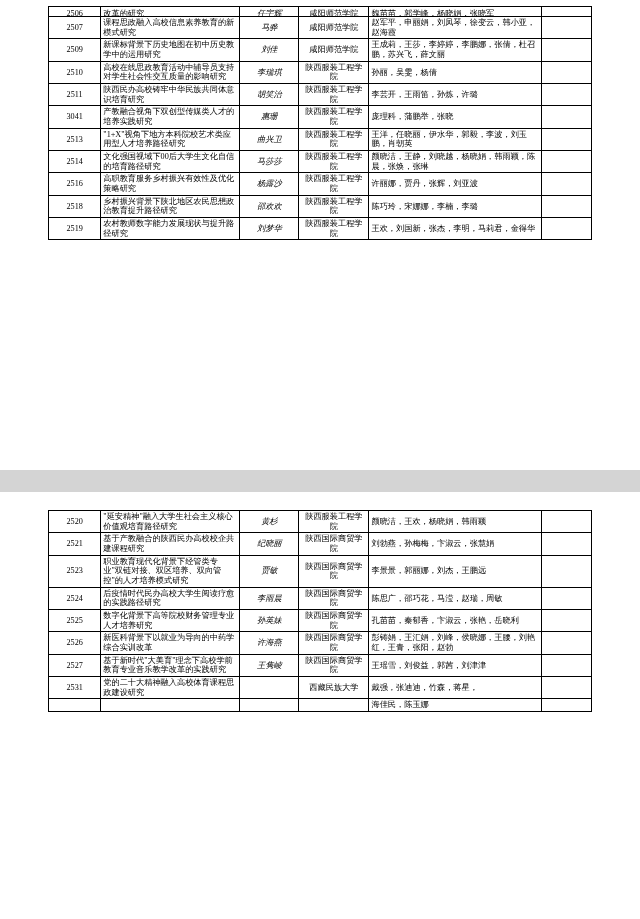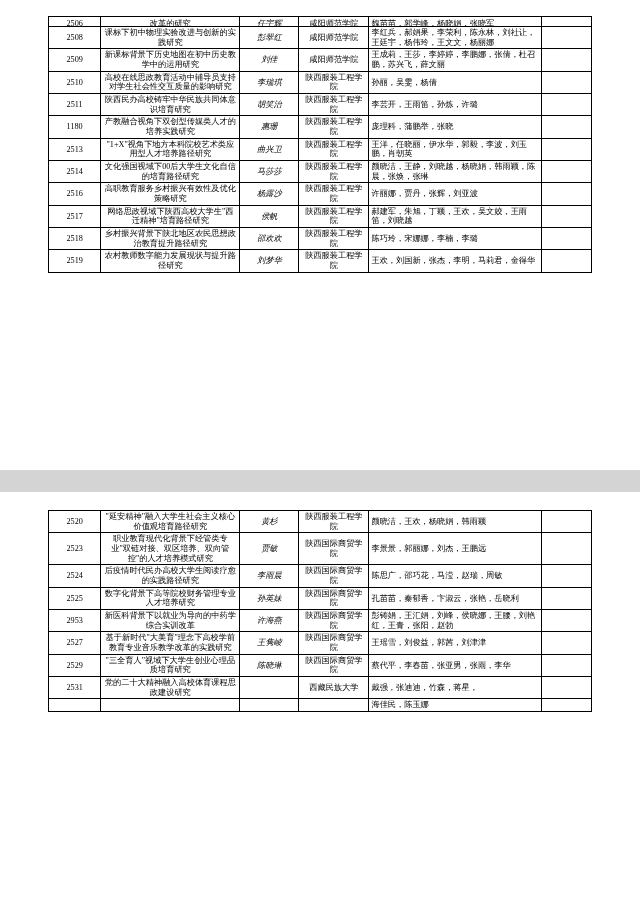--- a/index.html
+++ b/index.html
@@ -14,21 +14,21 @@
     position: relative;
     overflow: hidden;
   }
   .page {
     background: #ffffff;
     position: absolute;
     left: 0;
     width: 640px;
     box-sizing: border-box;
   }
-  .page-1 { top: 0; height: 566px; padding: 16px 48px; }
+  .page-1 { top: 0; height: 566px; padding: 6px 48px; }
   .page-2 { top: 492px; height: 427px; padding: 0 48px; }
   .gap {
     position: absolute;
     left: 0; top: 470px;
     width: 640px; height: 22px;
     background: #d4d4d4;
   }
 
   table.doc-table {
     border-collapse: collapse;
@@ -38,21 +38,21 @@
     line-height: 1.18;
     color: #000;
   }
   table.doc-table td {
     border: 0.8px solid #000;
     padding: 1px 2px;
     vertical-align: middle;
     word-break: break-all;
   }
   .c-id   { width: 42px; text-align: center; }
-  .c-title{ width: 120px; text-align: center; }
+  .c-title{ width: 120px; }
   .c-name { width: 48px; text-align: center; font-style: italic; }
   .c-org  { width: 58px; text-align: center; }
   .c-mem  { width: 150px; text-align: left; padding-left: 3px; }
   .c-last { width: 40px; }
 
   .clip-top td { border-top: none; }
 
   .page-1 .top-clip {
     height: 10px;
     overflow: hidden;
@@ -75,25 +75,25 @@
         <td class="c-mem">魏苗苗，郭学峰，杨晓娟，张晓军</td>
         <td class="c-last"></td>
       </tr>
     </tbody>
       </table>
   </div>
 
   <table class="doc-table" id="table-p1">
     <tbody id="p1-body">
         <tr>
-          <td class="c-id">2508</td>
-          <td class="c-title">课标下初中物理实验改进与创新的实践研究</td>
-          <td class="c-name">彭翠红</td>
+          <td class="c-id">2507</td>
+          <td class="c-title">课程思政融入高校信息素养教育的新模式研究</td>
+          <td class="c-name">马骅</td>
           <td class="c-org">咸阳师范学院</td>
-          <td class="c-mem">李红兵，郝娟果，李荣利，陈永林，刘社让，王廷宇，杨伟玲，王文文，杨丽娜</td>
+          <td class="c-mem">赵军平，申丽娟，刘凤琴，徐变云，韩小亚，赵海霞</td>
           <td class="c-last"></td>
         </tr>
         <tr>
           <td class="c-id">2509</td>
           <td class="c-title">新课标背景下历史地图在初中历史教学中的运用研究</td>
           <td class="c-name">刘佳</td>
           <td class="c-org">咸阳师范学院</td>
           <td class="c-mem">王成莉，王莎，李婷婷，李鹏娜，张倩，杜召鹏，苏兴飞，薛文丽</td>
           <td class="c-last"></td>
         </tr>
@@ -107,21 +107,21 @@
         </tr>
         <tr>
           <td class="c-id">2511</td>
           <td class="c-title">陕西民办高校铸牢中华民族共同体意识培育研究</td>
           <td class="c-name">胡笑治</td>
           <td class="c-org">陕西服装工程学院</td>
           <td class="c-mem">李芸开，王雨笛，孙炼，许璐</td>
           <td class="c-last"></td>
         </tr>
         <tr>
-          <td class="c-id">1180</td>
+          <td class="c-id">3041</td>
           <td class="c-title">产教融合视角下双创型传媒类人才的培养实践研究</td>
           <td class="c-name">惠珊</td>
           <td class="c-org">陕西服装工程学院</td>
           <td class="c-mem">庞理科，蒲鹏举，张晓</td>
           <td class="c-last"></td>
         </tr>
         <tr>
           <td class="c-id">2513</td>
           <td class="c-title">"1+X"视角下地方本科院校艺术类应用型人才培养路径研究</td>
           <td class="c-name">曲兴卫</td>
@@ -136,28 +136,20 @@
           <td class="c-org">陕西服装工程学院</td>
           <td class="c-mem">颜晓洁，王静，刘晓越，杨晓娟，韩雨颖，陈晨，张焕，张琳</td>
           <td class="c-last"></td>
         </tr>
         <tr>
           <td class="c-id">2516</td>
           <td class="c-title">高职教育服务乡村振兴有效性及优化策略研究</td>
           <td class="c-name">杨露沙</td>
           <td class="c-org">陕西服装工程学院</td>
           <td class="c-mem">许丽娜，贾丹，张辉，刘亚波</td>
-          <td class="c-last"></td>
-        </tr>
-        <tr>
-          <td class="c-id">2517</td>
-          <td class="c-title">网络思政视域下陕西高校大学生"西迁精神"培育路径研究</td>
-          <td class="c-name">侯帆</td>
-          <td class="c-org">陕西服装工程学院</td>
-          <td class="c-mem">郝建军，朱旭，丁颖，王欢，吴文姣，王雨笛，刘晓越</td>
           <td class="c-last"></td>
         </tr>
         <tr>
           <td class="c-id">2518</td>
           <td class="c-title">乡村振兴背景下陕北地区农民思想政治教育提升路径研究</td>
           <td class="c-name">邵欢欢</td>
           <td class="c-org">陕西服装工程学院</td>
           <td class="c-mem">陈巧玲，宋娜娜，李楠，李璐</td>
           <td class="c-last"></td>
         </tr>
@@ -181,20 +173,28 @@
     <tbody id="p2-body">
         <tr>
           <td class="c-id">2520</td>
           <td class="c-title">"延安精神"融入大学生社会主义核心价值观培育路径研究</td>
           <td class="c-name">黄杉</td>
           <td class="c-org">陕西服装工程学院</td>
           <td class="c-mem">颜晓洁，王欢，杨晓娟，韩雨颖</td>
           <td class="c-last"></td>
         </tr>
         <tr>
+          <td class="c-id">2521</td>
+          <td class="c-title">基于产教融合的陕西民办高校校企共建课程研究</td>
+          <td class="c-name">纪晓丽</td>
+          <td class="c-org">陕西国际商贸学院</td>
+          <td class="c-mem">刘勃燕，孙梅梅，卞淑云，张慧娟</td>
+          <td class="c-last"></td>
+        </tr>
+        <tr>
           <td class="c-id">2523</td>
           <td class="c-title">职业教育现代化背景下经管类专业"双链对接、双区培养、双向管控"的人才培养模式研究</td>
           <td class="c-name">贾敏</td>
           <td class="c-org">陕西国际商贸学院</td>
           <td class="c-mem">李景景，郭丽娜，刘杰，王鹏远</td>
           <td class="c-last"></td>
         </tr>
         <tr>
           <td class="c-id">2524</td>
           <td class="c-title">后疫情时代民办高校大学生阅读疗愈的实践路径研究</td>
@@ -205,41 +205,33 @@
         </tr>
         <tr>
           <td class="c-id">2525</td>
           <td class="c-title">数字化背景下高等院校财务管理专业人才培养研究</td>
           <td class="c-name">孙英妹</td>
           <td class="c-org">陕西国际商贸学院</td>
           <td class="c-mem">孔苗苗，秦郁香，卞淑云，张艳，岳晓利</td>
           <td class="c-last"></td>
         </tr>
         <tr>
-          <td class="c-id">2953</td>
+          <td class="c-id">2526</td>
           <td class="c-title">新医科背景下以就业为导向的中药学综合实训改革</td>
           <td class="c-name">许海燕</td>
           <td class="c-org">陕西国际商贸学院</td>
           <td class="c-mem">彭铸娟，王汇娟，刘峰，侯晓娜，王腰，刘艳红，王青，张阳，赵勃</td>
           <td class="c-last"></td>
         </tr>
         <tr>
           <td class="c-id">2527</td>
           <td class="c-title">基于新时代"大美育"理念下高校学前教育专业音乐教学改革的实践研究</td>
           <td class="c-name">王隽崚</td>
           <td class="c-org">陕西国际商贸学院</td>
           <td class="c-mem">王瑶雪，刘俊益，郭茜，刘津津</td>
-          <td class="c-last"></td>
-        </tr>
-        <tr>
-          <td class="c-id">2529</td>
-          <td class="c-title">"三全育人"视域下大学生创业心理品质培育研究</td>
-          <td class="c-name">陈晓琳</td>
-          <td class="c-org">陕西国际商贸学院</td>
-          <td class="c-mem">蔡代平，李春苗，张亚男，张雨，李华</td>
           <td class="c-last"></td>
         </tr>
         <tr>
           <td class="c-id">2531</td>
           <td class="c-title">党的二十大精神融入高校体育课程思政建设研究</td>
           <td class="c-name"></td>
           <td class="c-org">西藏民族大学</td>
           <td class="c-mem">戴强，张迪迪，竹森，蒋星，</td>
           <td class="c-last"></td>
         </tr>

